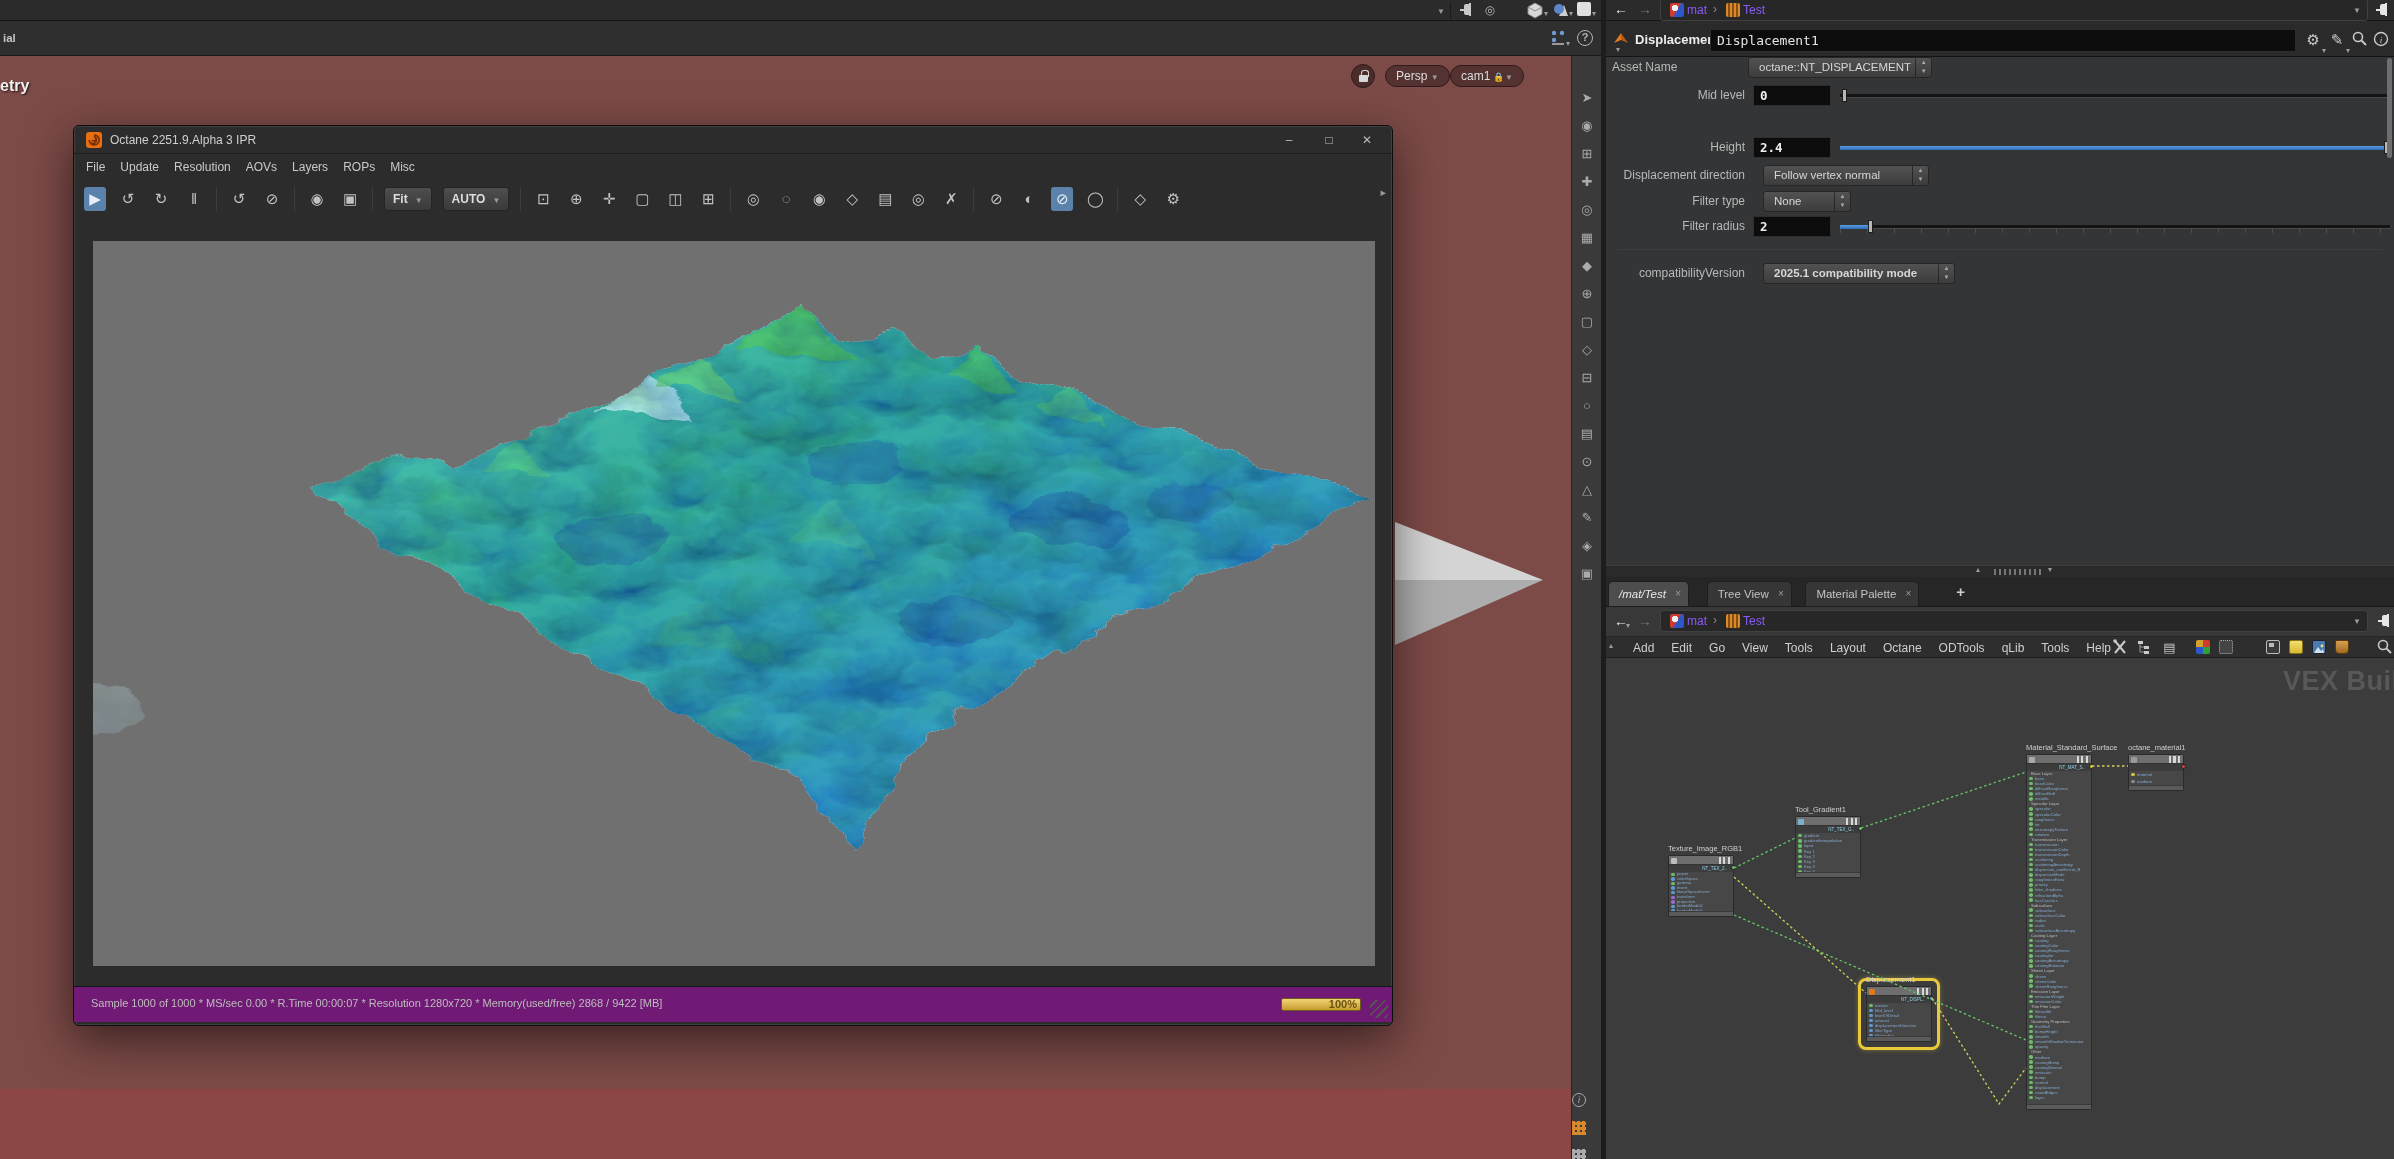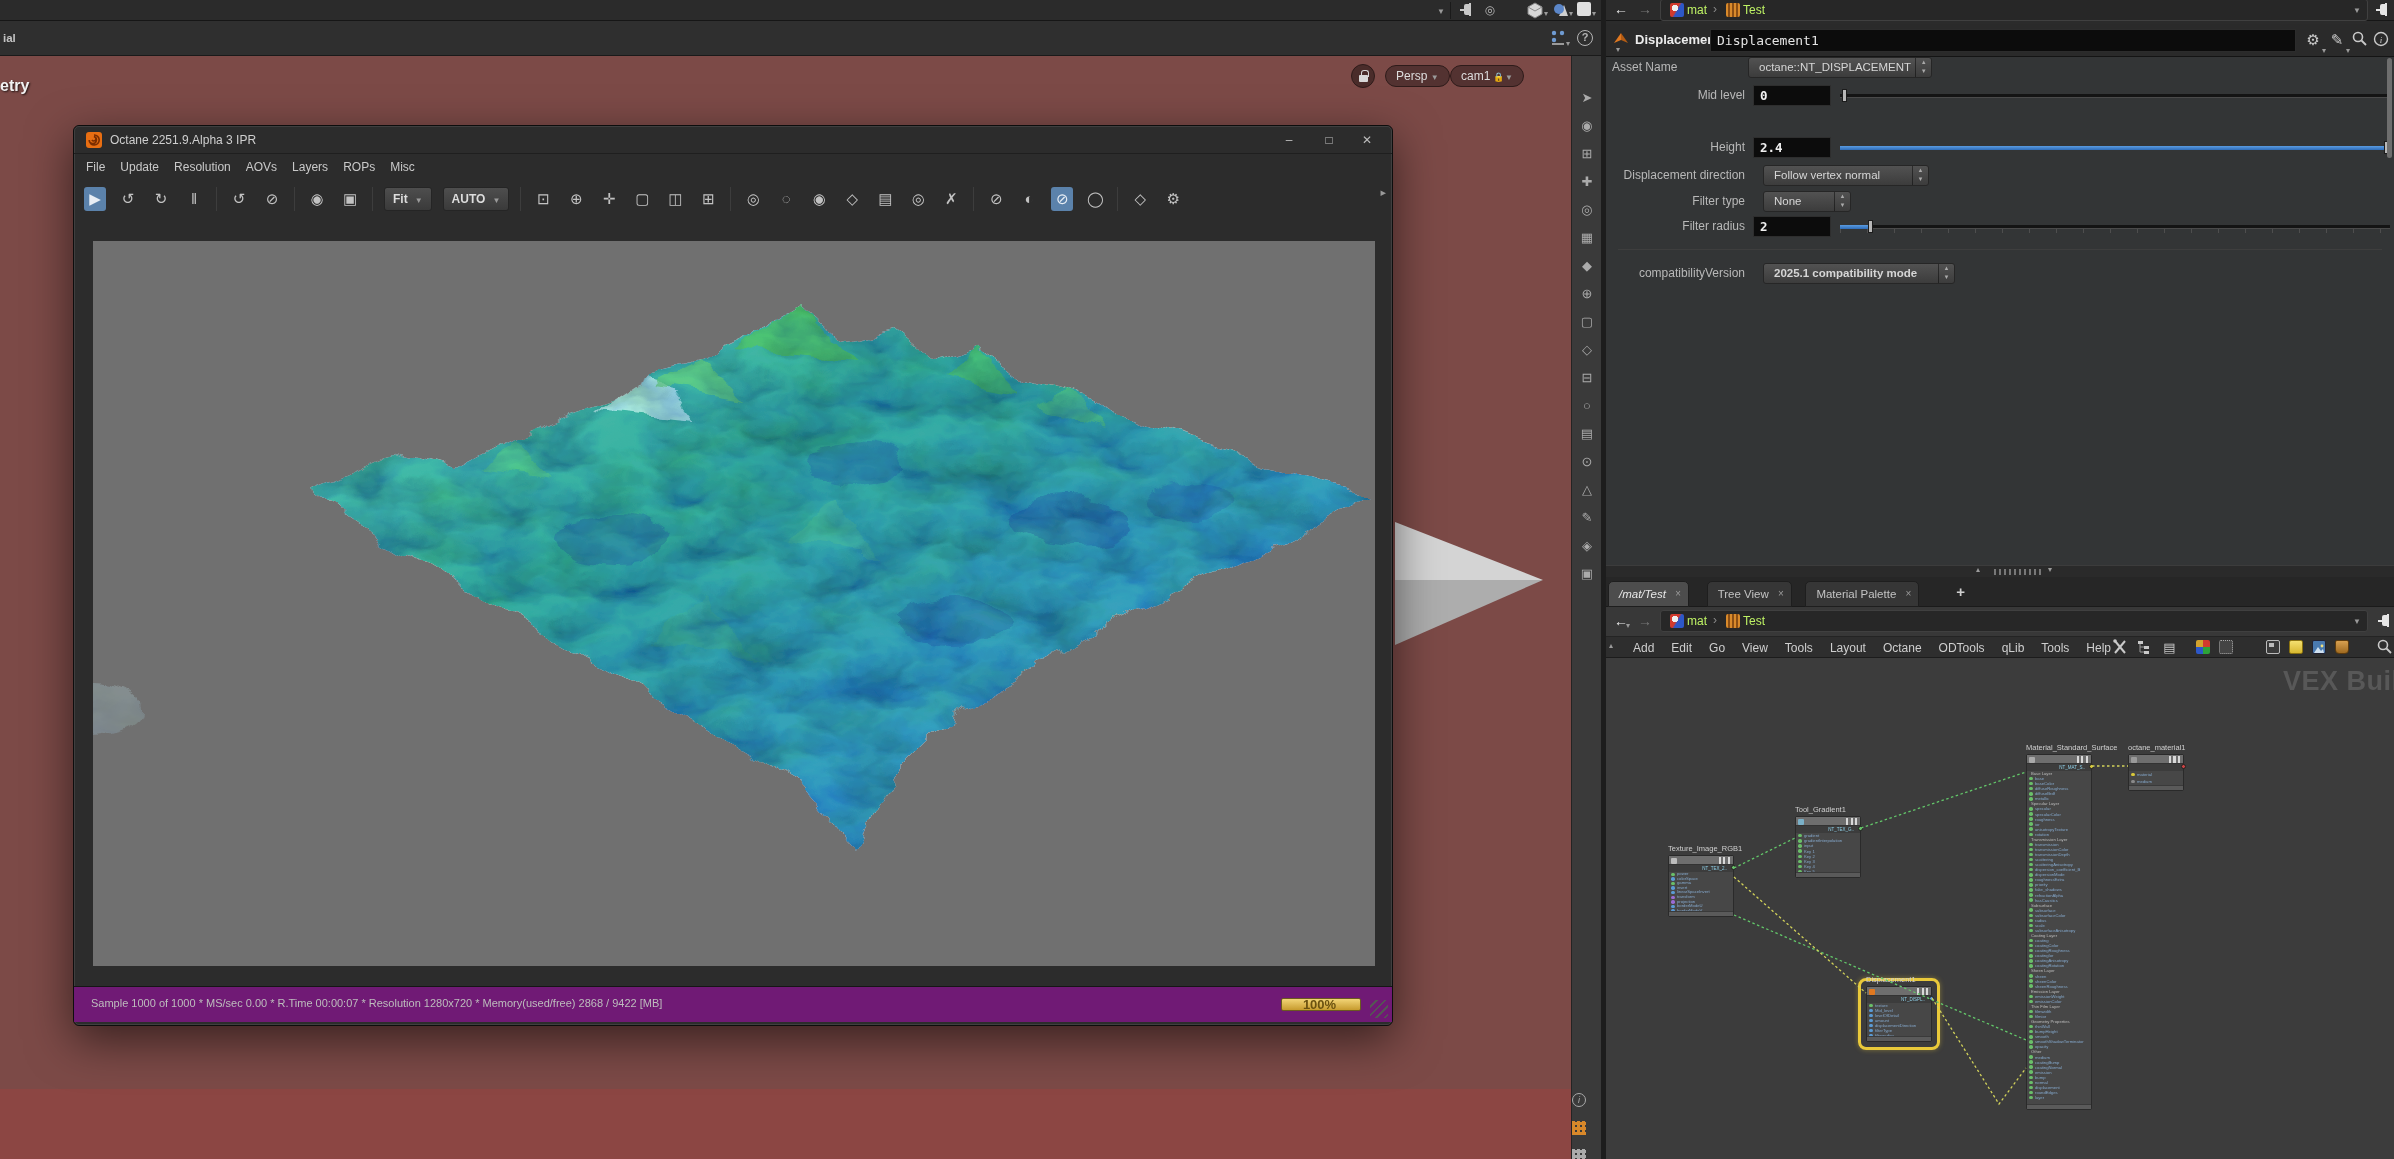--- a/index.html
+++ b/index.html
@@ -45,21 +45,21 @@
   .ti{display:inline-block;min-width:22px;height:24px;text-align:center;font-size:15px;line-height:24px;color:#c2c2c2}
   .ti.sel{background:#5b82ab;border-radius:3px;color:#e8eef5}
   .tsep{width:1px;height:24px;background:#1e1e1e;border-right:1px solid #3d3d3d}
   .tdrop{height:24px;background:linear-gradient(#4e4e4e,#3a3a3a);border:1px solid #252525;border-radius:3px;
          color:#ddd;font-size:12px;font-weight:bold;line-height:22px;padding:0 8px;white-space:nowrap}
   .tdrop .caret{margin-left:7px}
   .renderArea{position:absolute;left:19px;top:115px;width:1282px;height:725px;background:#707070}
   .ipr-status{position:absolute;left:0px;top:860px;width:1318px;height:36px;background:#701a75;border-top:1px solid #161616}
   .ipr-status .txt{position:absolute;left:17px;top:10px;font-size:11px;color:#bdbdbd}
   .progress{position:absolute;left:1207px;top:11px;width:80px;height:13px;border:1px solid #6b5a1f;border-radius:2px;
-            background:linear-gradient(#f2d476,#c79b2e);color:#6b5211;font-size:13px;line-height:11px;text-align:center;padding-right:3px;font-weight:bold}
+            background:linear-gradient(#f2d476,#c79b2e);color:#6b5211;font-size:11px;line-height:11px;text-align:right;padding-right:3px;font-weight:bold}
   .grip{position:absolute;right:4px;bottom:4px;width:18px;height:18px;
         background:repeating-linear-gradient(135deg,transparent 0 4px,#555 4px 6px)}
 
   
   .ppanel{left:1606px;top:21px;width:788px;height:544px;background:#333536}
   .phead{position:absolute;left:0;top:3px;width:788px;height:33px;background:#2a2a2a;border-bottom:1px solid #141414}
   .phead .typ{position:absolute;left:29px;top:8px;font-size:13px;font-weight:bold;color:#ececec}
   .pname{position:absolute;left:104px;top:5px;width:586px;height:23px;background:#0c0c0c;border:1px solid #2c2c2c;
          color:#e4e4e4;font-size:13px;line-height:21px;padding-left:6px}
   .hico{position:absolute;top:7px;width:18px;height:18px;text-align:center;color:#c9c9c9;font-size:15px;line-height:18px}
@@ -88,21 +88,21 @@
   .tab{position:absolute;top:4px;height:26px;border-radius:5px 5px 0 0;background:#363636;border:1px solid #1e1e1e;
        font-size:11.5px;color:#c3c3c3;line-height:24px;padding:0 22px 0 10px;white-space:nowrap}
   .tab.active{background:#4d4d4d;color:#e8e8e8;font-style:italic}
   .tab .x{position:absolute;right:7px;top:0;font-size:10px;color:#9a9a9a}
   .plus{position:absolute;top:6px;font-size:15px;font-weight:bold;color:#cfcfcf}
   .pathbar{left:1606px;top:607px;width:788px;height:30px;background:#383838;border-bottom:1px solid #242424}
   .bcbox{position:absolute;height:22px;background:#272727;border:1px solid #404040;border-radius:3px}
   .bcico{display:inline-block;width:14px;height:14px;border-radius:2px;vertical-align:-3px;margin:0 5px}
   .ico-mat{background:radial-gradient(circle at 35% 35%,#f0f0f0 25%,transparent 26%),linear-gradient(120deg,#d23a2e 45%,#2d57c8 55%)}
   .ico-test{background:repeating-linear-gradient(90deg,#d98a2b 0 2px,#8a4e14 2px 4px)}
-  .bctxt{font-size:12px;color:#bef264}
+  .bctxt{font-size:12px;color:#8b5cf6}
   .navarrow{font-size:14px;font-weight:bold}
   .netmenu{left:1606px;top:637px;width:788px;height:21px;background:#2e2e2e;border-bottom:1px solid #1c1c1c}
   .netmenu .items{position:absolute;left:27px;top:0;display:flex;gap:17px;height:21px;align-items:center}
   .netmenu .items span{font-size:12px;color:#cfcfcf}
   .nmicon{position:absolute;top:2px;width:17px;height:17px;font-size:13px;line-height:17px;text-align:center;color:#c9c9c9}
   .sqicon{position:absolute;top:3px;width:14px;height:14px;border-radius:2px}
   .netcanvas{left:1606px;top:658px;width:788px;height:501px;background:#3c3c3c;overflow:hidden}
   .vex{position:absolute;left:677px;top:8px;width:111px;overflow:hidden;white-space:nowrap;
        font-size:27px;font-weight:bold;color:#585858;letter-spacing:.5px}
 

